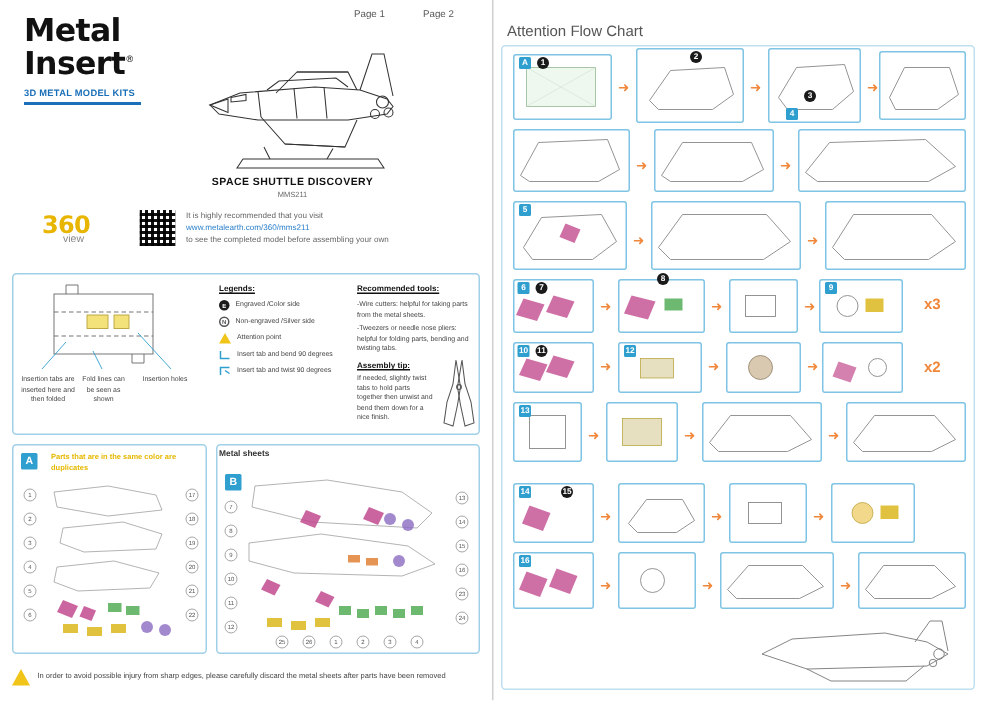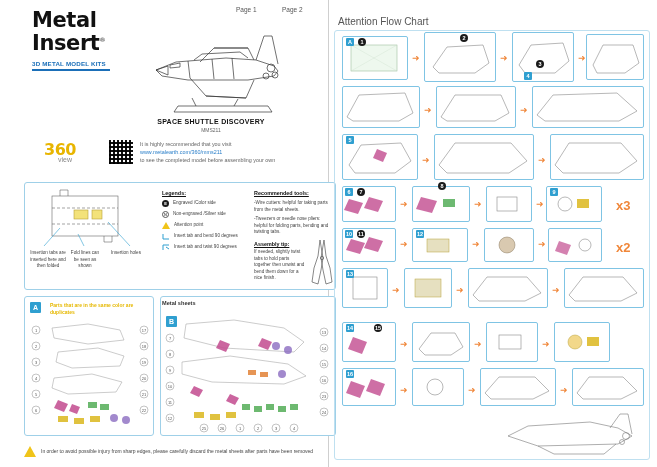--- a/index.html
+++ b/index.html
@@ -9,21 +9,21 @@
     background: #ffffff;
     font-family: "Liberation Sans", sans-serif;
     overflow: hidden;
   }
   .sheet {
     position: relative;
     width: 657px; height: 467px;
     background: #ffffff;
   }
   
-  .page-left  { position: absolute; left: 16px;   top: 0; width: 328px; height: 467px; }
+  .page-left  { position: absolute; left: 0;   top: 0; width: 328px; height: 467px; }
   .page-right { position: absolute; left: 328px; top: 0; width: 329px; height: 467px; }
   .page-divider {
     position: absolute; left: 328px; top: 0; width: 1px; height: 467px;
     background: #cfcfcf;
   }
   .page-label {
     position: absolute; font-size: 6.5px; color: #555; top: 6px;
   }
   .page-label.l { left: 236px; }
   .page-label.r { left: 282px; }
@@ -148,21 +148,21 @@
   .step-num {
     position: absolute; width: 8px; height: 8px; background: #2f9fd0; color: #fff;
     font-size: 5.5px; display: flex; align-items: center; justify-content: center;
     border-radius: 1px; font-weight: bold;
   }
   .step-num.dark { background: #1a1a1a; border-radius: 50%; }
   .arrow {
     position: absolute; color: #f0873a; font-size: 9px; line-height: 9px;
   }
   .mult {
-    position: absolute; color: #f0873a; font-size: 13px; font-weight: bold; text-align: right;
+    position: absolute; color: #f0873a; font-size: 10px; font-weight: bold; text-align: right;
   }
   svg { display: block; overflow: visible; }
 </style>
 </head>
 <body>
 
 <div class="sheet">
 
   <div class="page-divider"></div>
   <div class="page-label l">Page 1</div>

